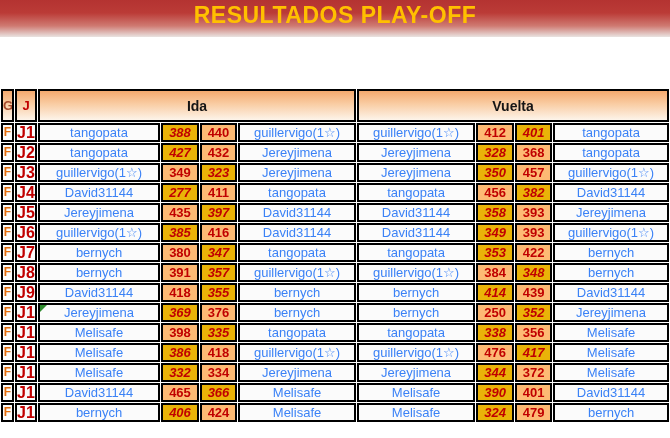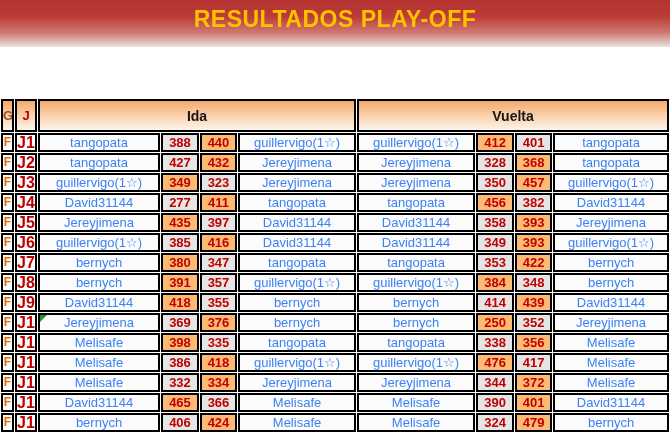--- a/index.html
+++ b/index.html
@@ -5,24 +5,24 @@
   html, body {
     margin: 0;
     padding: 0;
     width: 670px;
     height: 438px;
     background: #ffffff;
     font-family: "Liberation Sans", sans-serif;
     overflow: hidden;
   }
   .banner {
-    height: 47px;
+    height: 37px;
     background: linear-gradient(to bottom, #b43331 0%, #bb3b37 35%, #cf7a72 70%, #e9e3e1 100%);
     display: flex;
-    align-items: center;
+    align-items: flex-end;
     justify-content: center;
   }
   .banner-title {
     color: #ffc000;
     font-size: 23px;
     font-weight: bold;
     letter-spacing: 0.5px;
     padding-bottom: 8px;
   }
   .spacer { height: 51px; background: #ffffff; }
@@ -52,21 +52,21 @@
   }
   thead th.g-hdr { color: #a5492c; font-size: 13px; }
   thead th.j-hdr { color: #c00000; font-size: 13px; }
 
   tbody td { height: 19px; background: #fbfbfb; font-size: 13px; line-height: 15px; }
   td.gcell { color: #e36c0a; font-weight: bold; font-size: 12px; }
   td.jcell { color: #c00000; font-weight: bold; font-size: 16px; }
   td.name  { color: #3b82f6; position: relative; }
   td.score { color: #c00000; font-weight: bold; }
   td.score.win  { background: #fdba74; }
-  td.score.loss { background: #e5e5e5; }
+  td.score.loss { background: #eab308; font-style: italic; }
   td.noted::after {
     content: '';
     position: absolute;
     top: 0; left: 0;
     width: 0; height: 0;
     border-top: 7px solid #2e8b2e;
     border-right: 7px solid transparent;
   }
 </style>
 </head>

